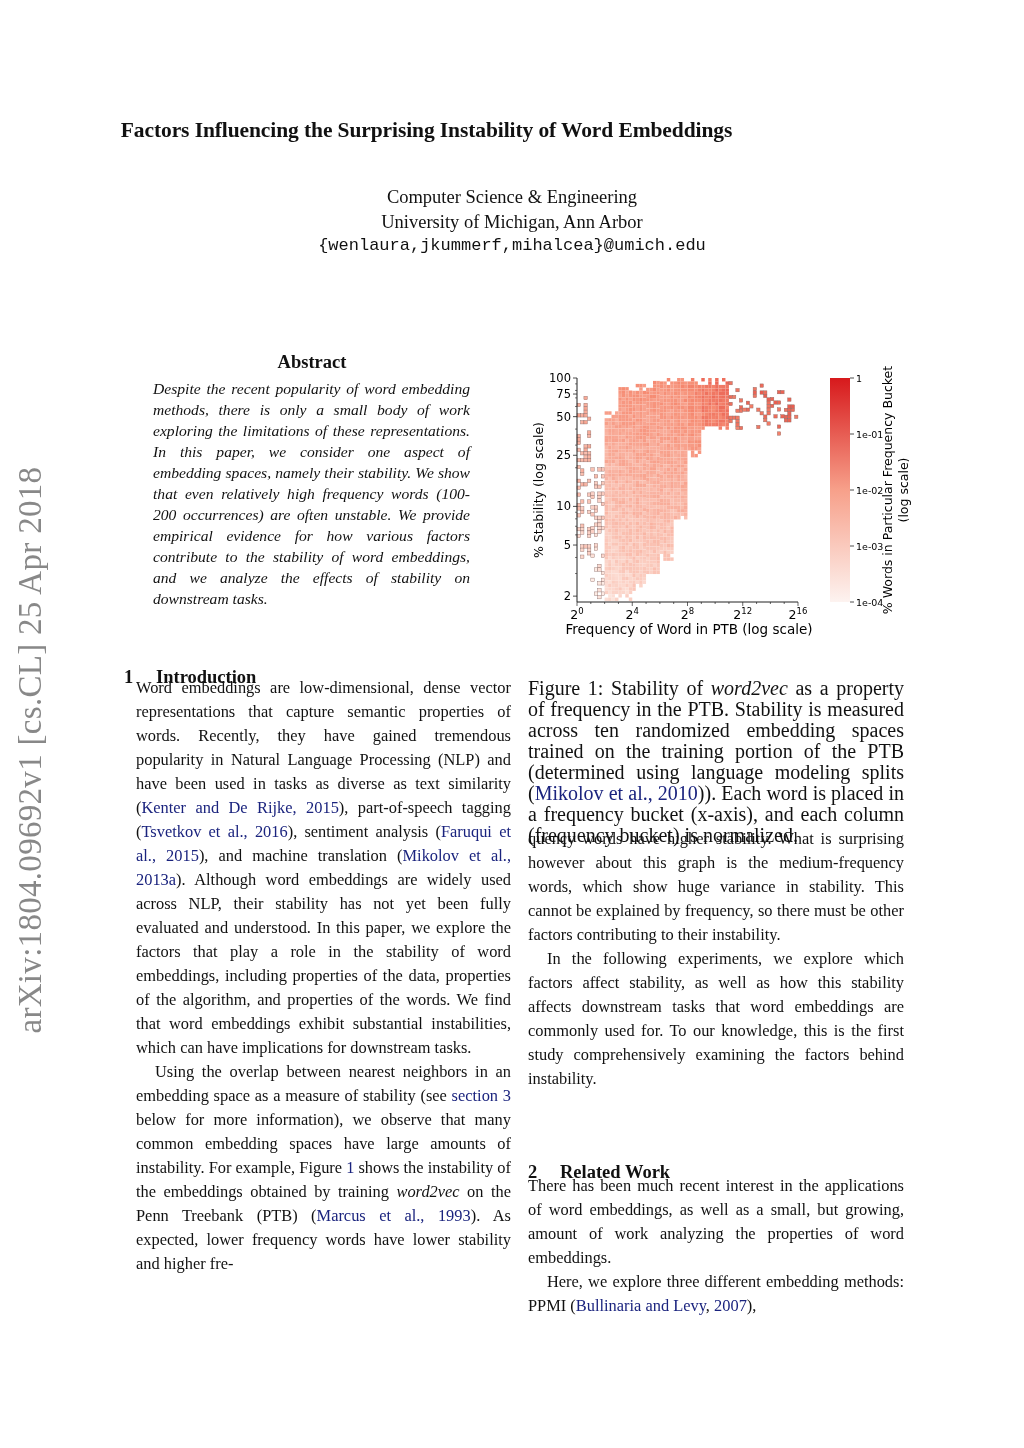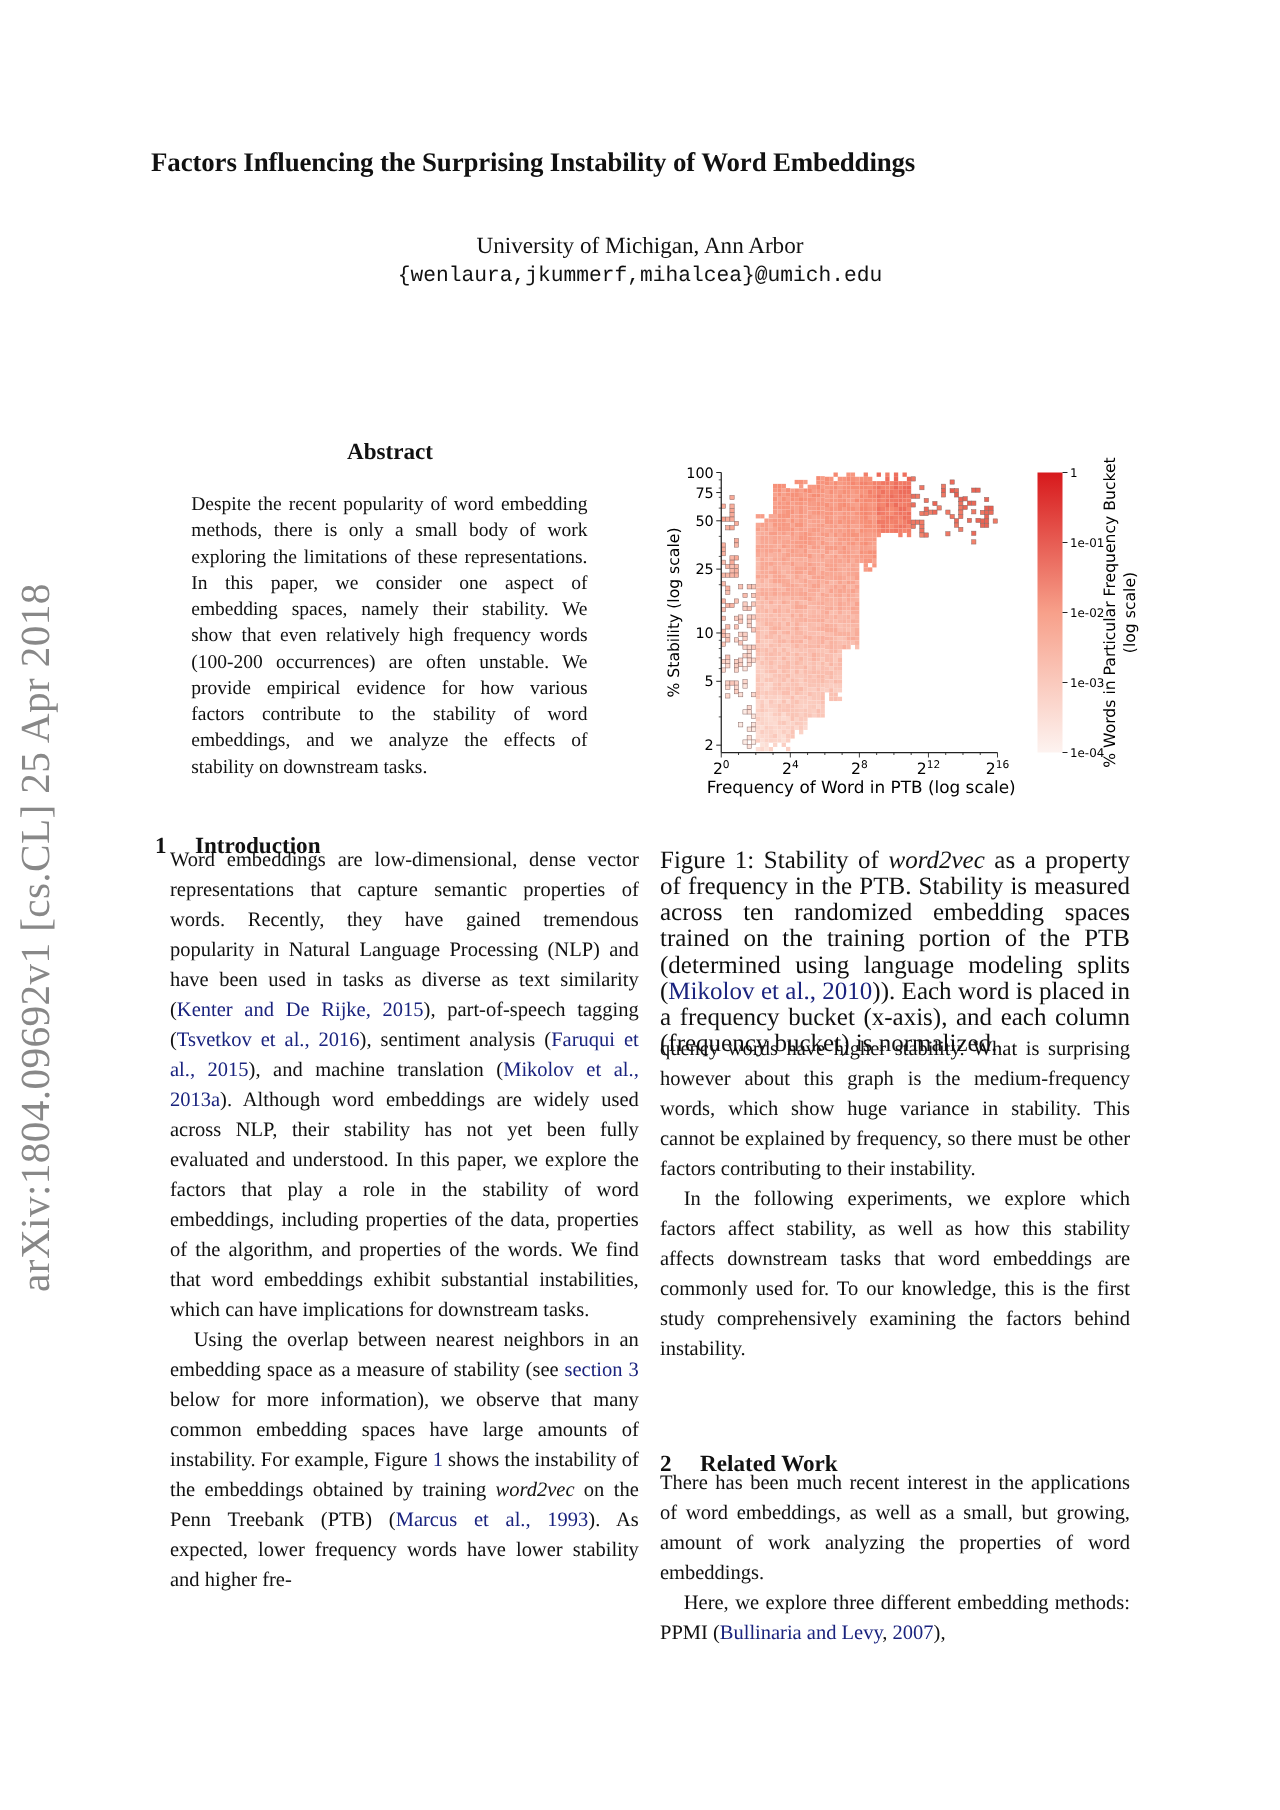--- a/index.html
+++ b/index.html
@@ -6,38 +6,39 @@
   body { width:1024px; height:1448px; position:relative; overflow:hidden;
          font-family:"Liberation Serif", "DejaVu Serif", serif; color:#111; }
   .abs { position:absolute; }
   .title { top:118px; left:0; width:853px; text-align:center; font-weight:bold; font-size:21.5px; letter-spacing:-0.1px; }
   .authors { top:185px; left:0; width:1024px; text-align:center; font-size:18.5px; line-height:24.5px; }
   .authors b { font-weight:bold; }
   .mono { font-family:"Liberation Mono", "DejaVu Sans Mono", monospace; font-size:17px; }
   .arxiv { left:-250px; top:735px; width:560px; text-align:center; transform:rotate(-90deg);
            font-size:33px; color:#888; letter-spacing:0.3px; white-space:nowrap; }
   .abs-head { top:352px; left:152px; width:320px; text-align:center; font-weight:bold; font-size:18.5px; }
-  .abstract { top:393px; left:153px; width:317px; font-size:15.6px; line-height:21px; text-align:justify; }
+  .abstract { top:378px; left:153px; width:317px; font-size:15.6px; line-height:21px; text-align:justify;font-style:italic; }
   .sec { font-weight:bold; font-size:18.5px;margin-top:27px; }
   .sec .num { display:inline-block; width:32px; }
   .col { font-size:16.4px; line-height:24px; text-align:justify; }
   .col p { margin:0; }
   .col p.ind { text-indent:19px; }
   .cite { color:#1a237e; }
   .caption { top:658px; left:528px; width:376px; font-size:20px; line-height:21px; text-align:justify;margin-top:20px; }
   svg text { font-family:"DejaVu Sans", sans-serif; }
 </style>
 </head>
 <body>
 
 <div class="abs arxiv">arXiv:1804.09692v1  [cs.CL]  25 Apr 2018</div>
 
 <div class="abs title">Factors Influencing the Surprising Instability of Word Embeddings</div>
 
 <div class="abs authors">
+  <div>Computer Science &amp; Engineering</div>
   <div>University of Michigan, Ann Arbor</div>
   <div class="mono">{wenlaura,jkummerf,mihalcea}@umich.edu</div>
 </div>
 
 <div class="abs abs-head">Abstract</div>
 <div class="abs abstract">Despite the recent popularity of word embedding methods, there is only a small body of work exploring the limitations of these representations. In this paper, we consider one aspect of embedding spaces, namely their stability. We show that even relatively high frequency words (100-200 occurrences) are often unstable. We provide empirical evidence for how various factors contribute to the stability of word embeddings, and we analyze the effects of stability on downstream tasks.</div>
 
 <div class="abs sec" style="top:640px;left:124px;">
   <span class="num">1</span><span>Introduction</span>
 </div>

